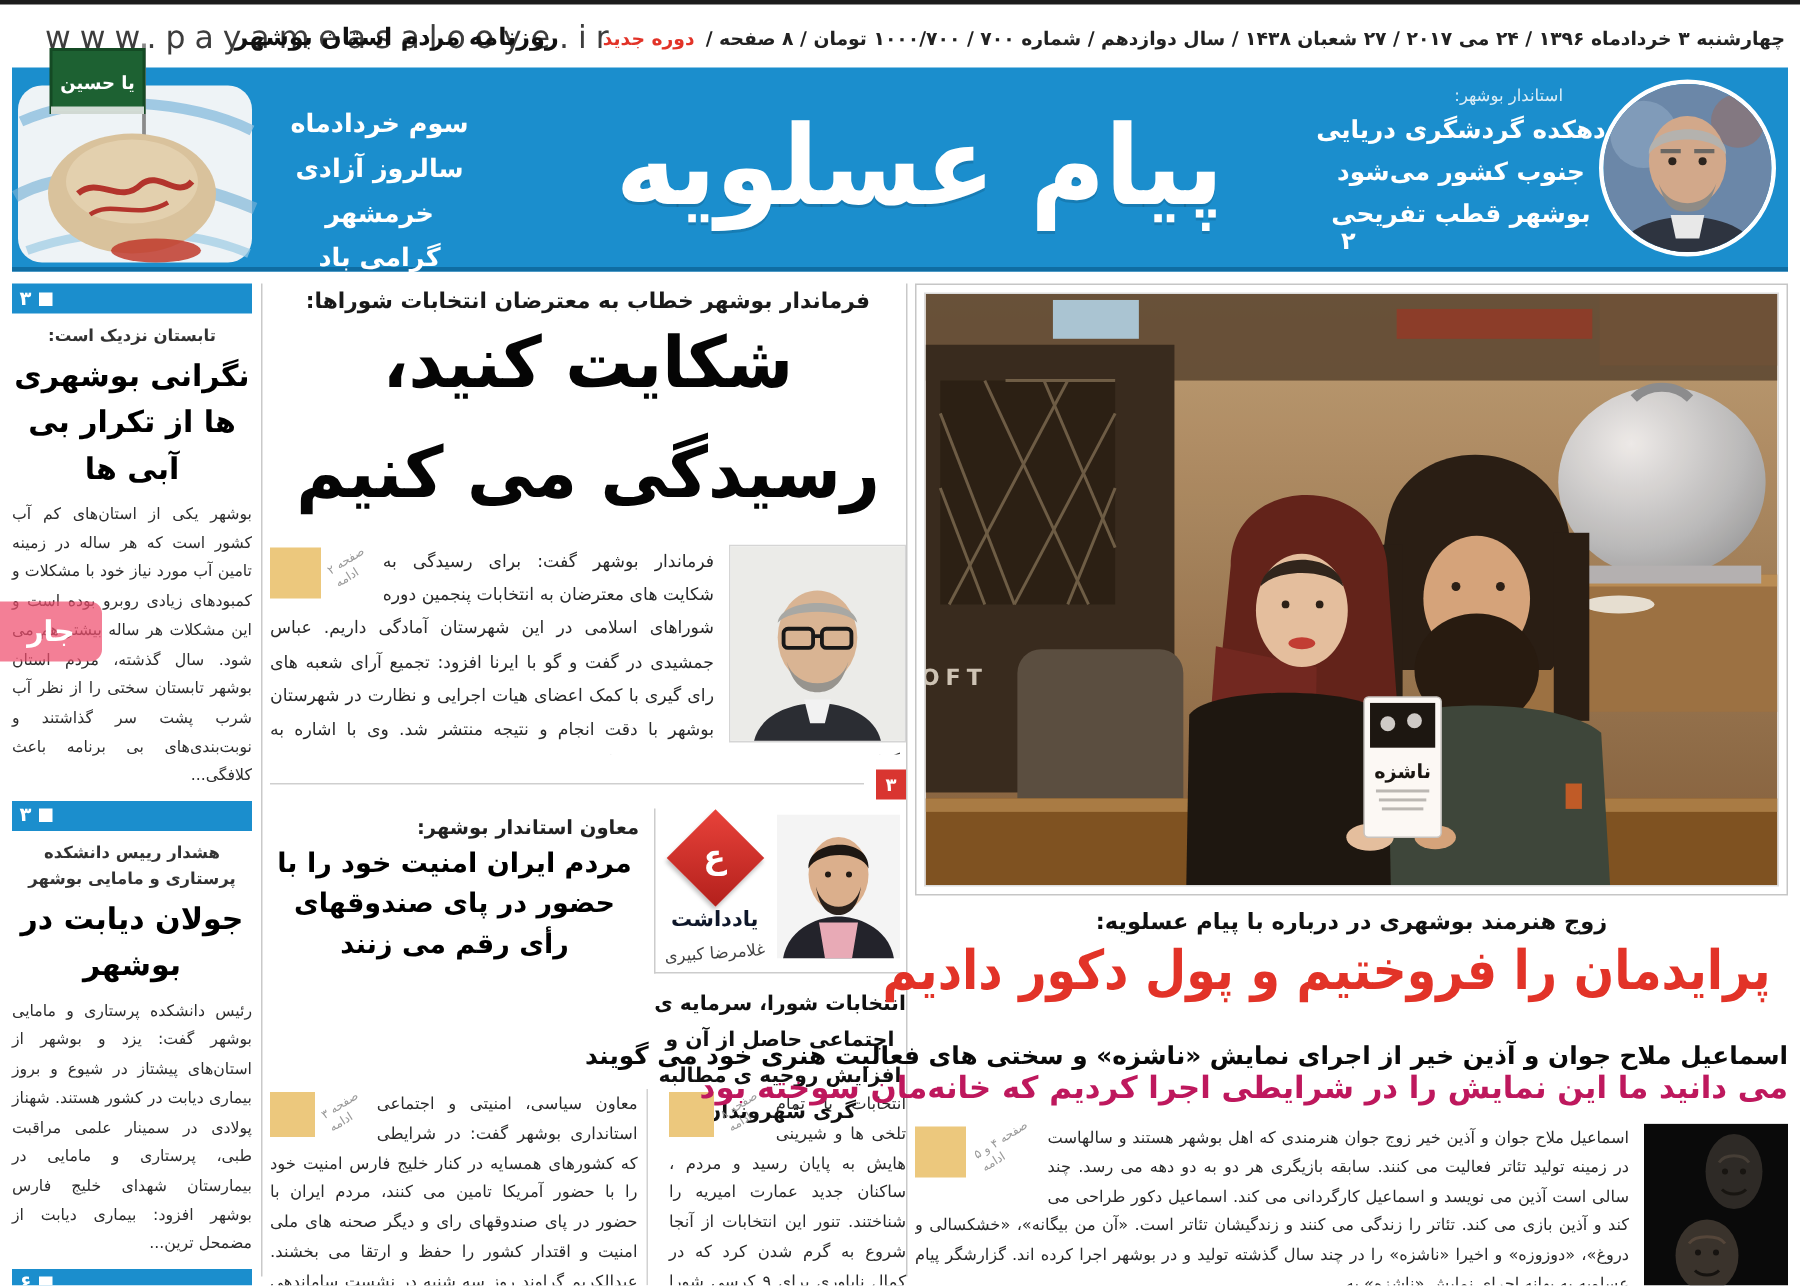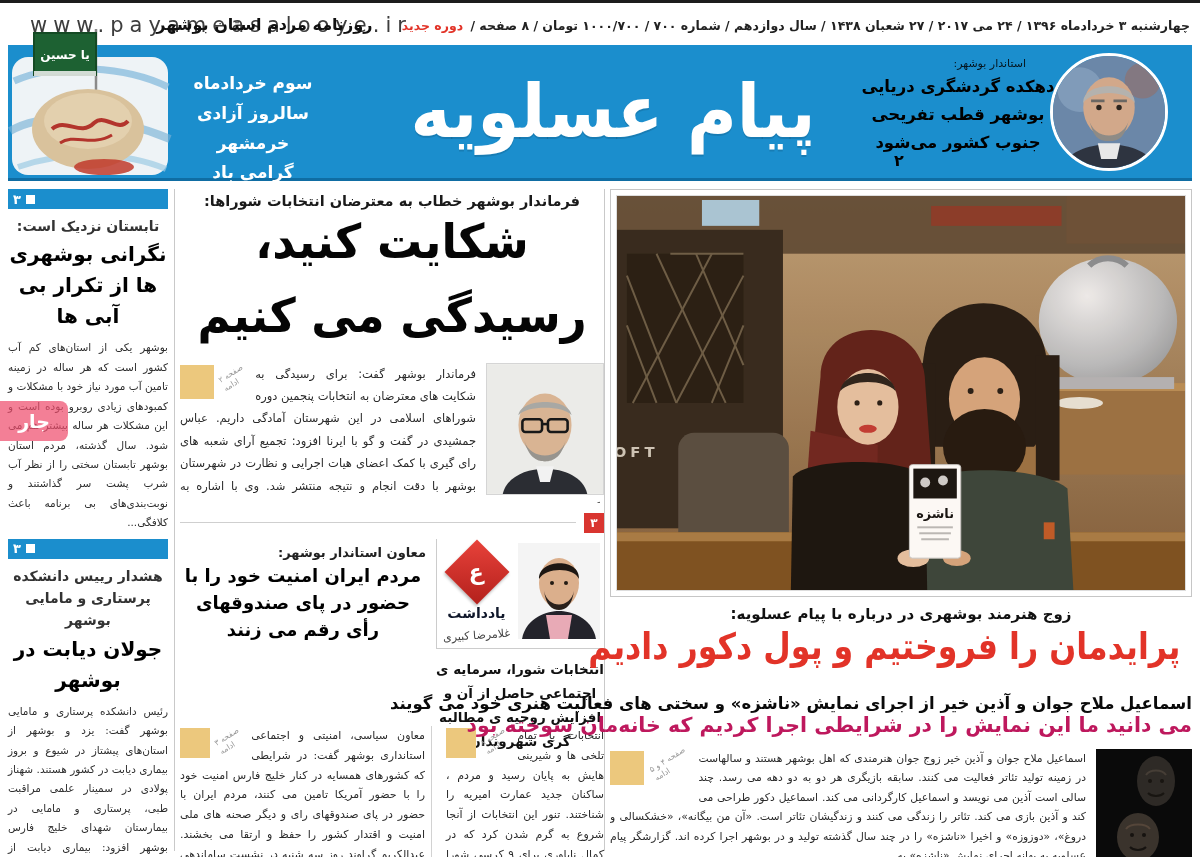--- a/index.html
+++ b/index.html
@@ -20,37 +20,37 @@
   .dateline{position:absolute;right:2px;top:9px;font-size:12.5px;font-weight:bold;color:#222;white-space:nowrap;}
   .dateline .red{color:var(--red);margin:0 3px;padding-left:18px;}
   .dateline .tagline{font-size:16px;font-weight:bold;color:#111;margin-right:4px;}
 
   
   .masthead{position:absolute;top:42px;left:8px;right:8px;height:136px;background:var(--blue);border-bottom:3px solid var(--blue-dark);}
   .khorram{position:absolute;right:auto;left:0;top:-24px;width:166px;height:160px;z-index:3;}
   .khorram-note{position:absolute;left:150px;top:24px;width:190px;text-align:center;color:#fff;font-weight:bold;font-size:17px;line-height:1.75;}
   .logo-zone{position:absolute;left:345px;top:0;width:520px;height:100%;display:flex;align-items:center;justify-content:center;}
   .logo-text{color:#fff;font-weight:bold;font-size:68px;letter-spacing:-2px;transform:scaleY(1.08);white-space:nowrap;text-shadow:0 2px 0 rgba(0,0,0,.12);}
-  .lead-promo{position:absolute;left:868px;right:16px;top:0;height:100%;color:#000000;}
+  .lead-promo{position:absolute;left:868px;right:0;top:0;height:100%;color:#ffffff;}
   .lead-promo .kicker{position:absolute;right:150px;top:12px;font-size:11px;opacity:.85;}
   .lead-promo .lines{position:absolute;right:118px;top:28px;width:200px;text-align:center;font-weight:bold;font-size:16.5px;line-height:1.7;}
   .lead-promo .pageref{position:absolute;left:18px;bottom:8px;font-size:16px;font-weight:bold;}
   .promo-photo{position:absolute;right:8px;top:8px;width:118px;height:118px;border-radius:50%;overflow:hidden;border:3px solid #fff;}
 
   
   .main{position:absolute;top:186px;left:8px;right:8px;bottom:0;}
   .vdiv{position:absolute;top:0;bottom:6px;width:1px;background:#c9c9c9;}
   .vdiv.d1{left:166px;} .vdiv.d2{left:596px;}
 
   
   .sidebar{position:absolute;left:0;top:0;width:160px;bottom:0;}
   .side-bar{height:20px;background:var(--blue);display:flex;direction:ltr;align-items:center;gap:5px;padding:0 5px;margin:6px 0 6px;}
   .side-bar .num{color:#fff;font-weight:bold;font-size:13px;line-height:1;}
   .side-bar .sq{width:9px;height:9px;background:#fff;}
-  .side-kicker{text-align:center;font-size:14px;font-weight:bold;color:#333;line-height:1.6;margin:2px 0 1px;}
+  .side-kicker{text-align:center;font-size:11px;font-weight:bold;color:#333;line-height:1.6;margin:2px 0 1px;}
   .side-headline{text-align:center;font-size:20px;font-weight:bold;color:#000;line-height:1.55;margin:2px 0 6px;}
   .side-body{font-size:10.5px;line-height:1.85;text-align:justify;color:#2e2e2e;}
   .watermark{position:absolute;left:-8px;top:212px;width:68px;height:40px;background:rgba(238,78,110,.72);border-radius:0 8px 8px 0;color:#fff;font-weight:bold;font-size:19px;display:flex;align-items:center;justify-content:center;z-index:5;}
 
   
   .midcol{position:absolute;left:172px;width:424px;top:0;bottom:0;}
   .lead-kicker{text-align:center;font-weight:bold;font-size:14.5px;margin-top:4px;}
   .lead-headline{text-align:center;font-weight:bold;color:#050505;font-size:45px;line-height:1.55;transform:scaleY(1.05);}
   .lead-bodyrow{margin-top:14px;height:140px;overflow:hidden;}
   .lead-bodyrow .story-photo{float:right;width:118px;height:132px;margin-left:10px;border:1px solid #d5d5d5;}
@@ -135,22 +135,22 @@
     </div>
 
     <div class="logo-zone">
       <div class="logo-text">پیام عسلویه</div>
     </div>
 
     <div class="lead-promo">
       <div class="kicker">استاندار بوشهر:</div>
       <div class="lines">
         <div>دهکده گردشگری دریایی</div>
+        <div>جنوب کشور می‌شود</div>
         <div>بوشهر قطب تفریحی</div>
-        <div>جنوب کشور می‌شود</div>
       </div>
       <div class="pageref">۲</div>
       <div class="promo-photo">
         <svg viewBox="0 0 100 100" width="112" height="112">
           <rect width="100" height="100" fill="#6b87a8"></rect>
           <circle cx="24" cy="30" r="20" fill="#89a4c0" opacity=".7"></circle>
           <circle cx="80" cy="22" r="16" fill="#9c6a5a" opacity=".5"></circle>
           <path d="M8,100 C16,72 84,72 92,100 Z" fill="#2e3440"></path>
           <path d="M40,78 L60,78 L57,92 L43,92 Z" fill="#e8e8e8"></path>
           <ellipse cx="50" cy="46" rx="23" ry="27" fill="#d2a88a"></ellipse>

